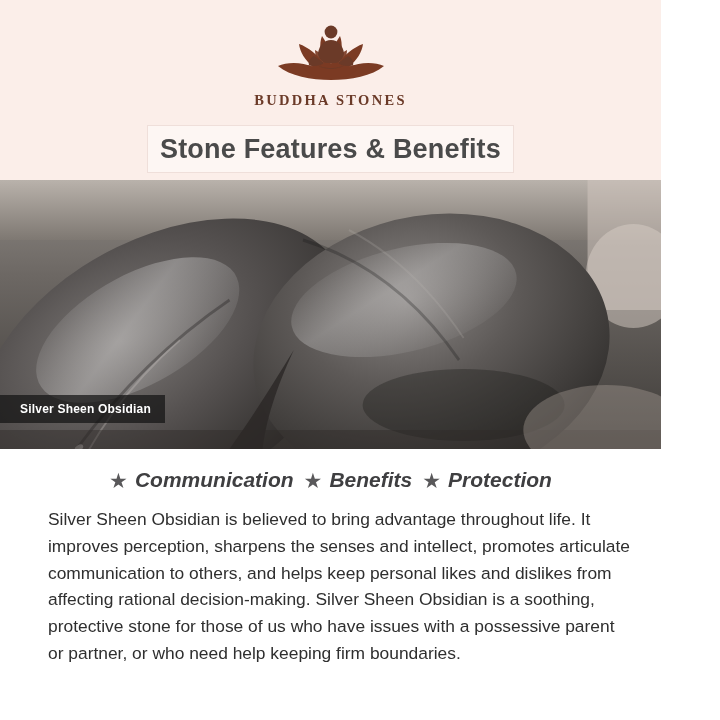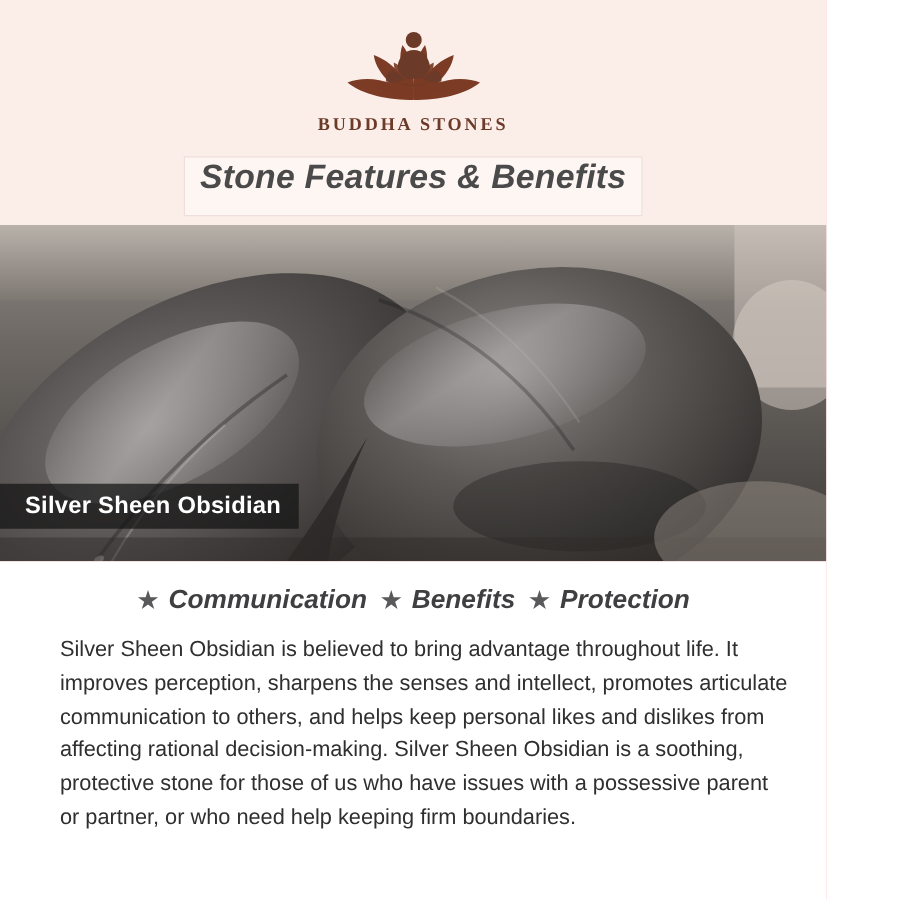--- a/index.html
+++ b/index.html
@@ -10,21 +10,21 @@
     width: 720px;
     height: 720px;
     background: #ffffff;
     font-family: "Liberation Sans", sans-serif;
     overflow: hidden;
   }
   .page {
     position: relative;
     width: 661px;
     height: 720px;
-    background: #fca5a5;
+    background: #d946ef;
     overflow: hidden;
   }
 
   
   .header {
     position: relative;
     height: 180px;
     background: #fbeee9;
     display: flex;
     flex-direction: column;
@@ -50,23 +50,23 @@
     font-family: "Liberation Serif", serif;
   }
   .title-bar {
     position: absolute;
     left: 148px;
     right: 148px;
     top: 126px;
     height: 46px;
     background: #fdf6f3;
     display: flex;
+    align-items: center;
     justify-content: center;
     box-shadow: 0 0 0 1px rgba(180,150,140,0.16);
-    font-style: italic;
   }
   .title-bar .title {
     font-size: 27px;
     font-weight: bold;
     color: #4a4a4a;
     font-family: "Liberation Sans", sans-serif;
     letter-spacing: 0.2px;
   }
 
   
@@ -82,21 +82,21 @@
     width: 100%;
     height: 100%;
     display: block;
   }
   .caption {
     position: absolute;
     left: 0;
     bottom: 26px;
     background: rgba(20,20,20,0.72);
     color: #ffffff;
-    font-size: 19px;
+    font-size: 12px;
     font-weight: bold;
     padding: 7px 14px 7px 20px;
     letter-spacing: 0.2px;
   }
 
   
   .content {
     position: relative;
     background: #ffffff;
     height: 271px;

